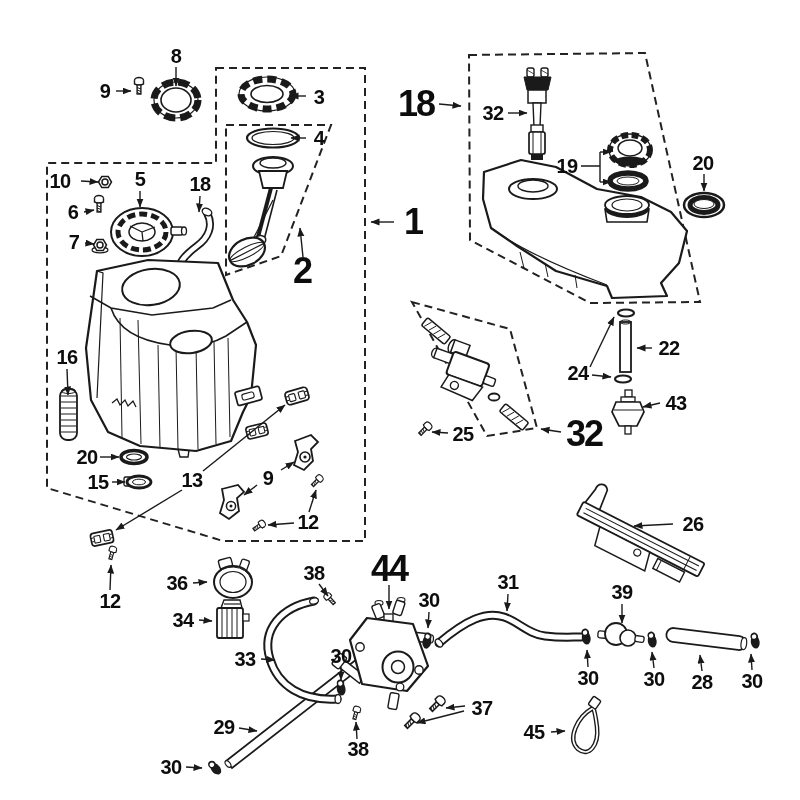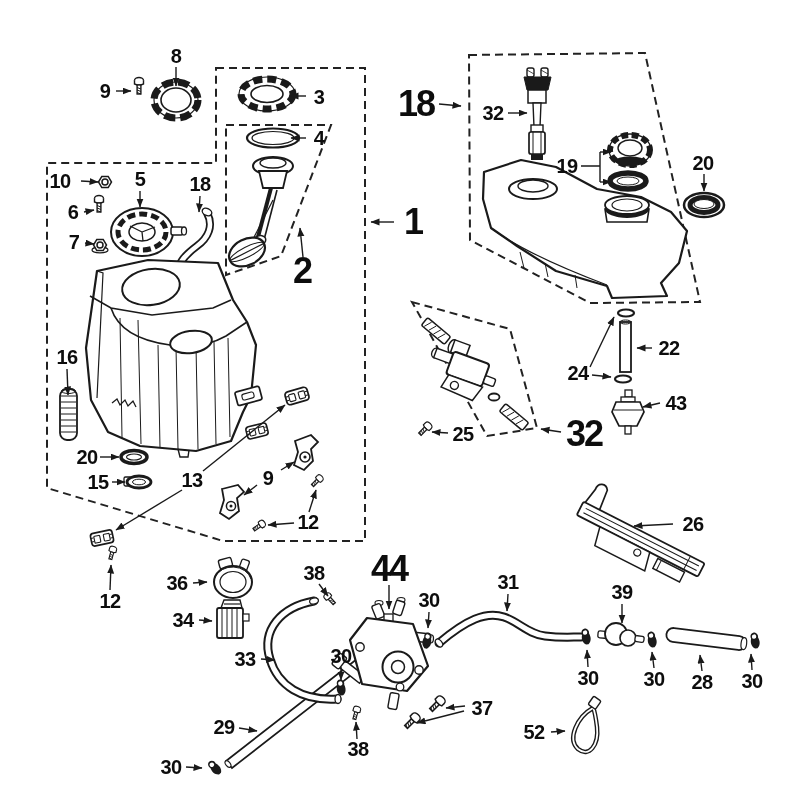--- a/index.html
+++ b/index.html
@@ -492,21 +492,21 @@
   <span class="co" style="left:314px;top:573px">38</span>
   <span class="co big" style="left:389px;top:569px">44</span>
   <span class="co" style="left:429px;top:600px">30</span>
   <span class="co" style="left:245px;top:659px">33</span>
   <span class="co" style="left:341px;top:656px">30</span>
   <span class="co" style="left:508px;top:582px">31</span>
   <span class="co" style="left:622px;top:592px">39</span>
   <span class="co" style="left:224px;top:727px">29</span>
   <span class="co" style="left:358px;top:749px">38</span>
   <span class="co" style="left:482px;top:708px">37</span>
-  <span class="co" style="left:534px;top:732px">52</span>
+  <span class="co" style="left:534px;top:732px">45</span>
   <span class="co" style="left:588px;top:678px">30</span>
   <span class="co" style="left:654px;top:679px">30</span>
   <span class="co" style="left:702px;top:682px">28</span>
   <span class="co" style="left:752px;top:681px">30</span>
   <span class="co" style="left:171px;top:767px">30</span>
 </div>
 
 </div>
 
 </body></html>

